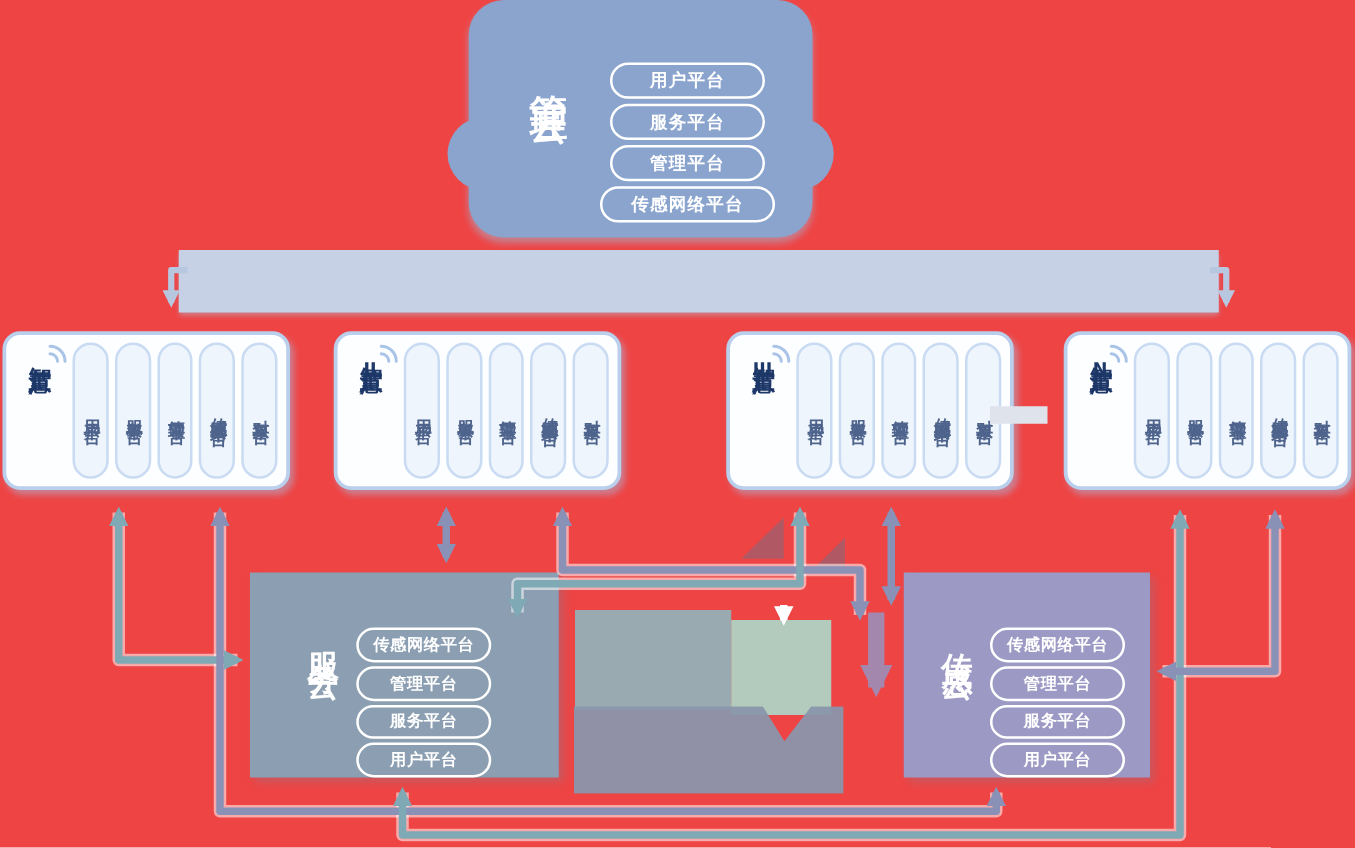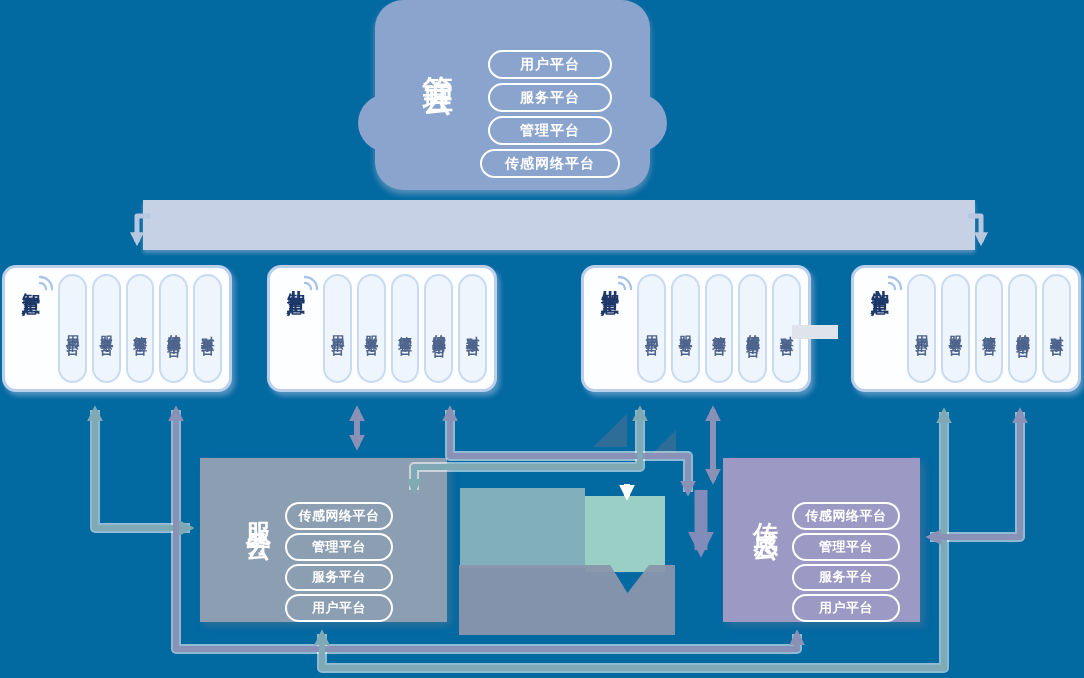--- a/index.html
+++ b/index.html
@@ -1,16 +1,16 @@
 <!DOCTYPE html>
 <html><head>
 <meta charset="utf-8">
 <style>
   html,body{margin:0;padding:0;background:#fff;}
-  .canvas{position:relative;width:1084px;height:678px;background:#0369a1;overflow:hidden;
+  .canvas{position:relative;width:1084px;height:678px;background:#ef4444;overflow:hidden;
           font-family:"DejaVu Sans",sans-serif;}
 
   
   .mgmt-cloud{position:absolute;left:375px;top:0;width:275px;height:190px;
     background:#8AA4CE;border-radius:28px;box-shadow:0 4px 6px rgba(160,180,210,.55);}
   .bump{position:absolute;width:58px;height:58px;border-radius:50%;background:#8AA4CE;top:94px;}
   .bump-l{left:-17px;} .bump-r{right:-17px;}
   .mc-title{position:absolute;left:42px;top:52px;writing-mode:vertical-rl;text-orientation:upright;
     color:#fff;font-size:30px;font-weight:bold;letter-spacing:7px;}
   .mc-pills{position:absolute;left:90px;top:50px;width:170px;display:flex;flex-direction:column;

